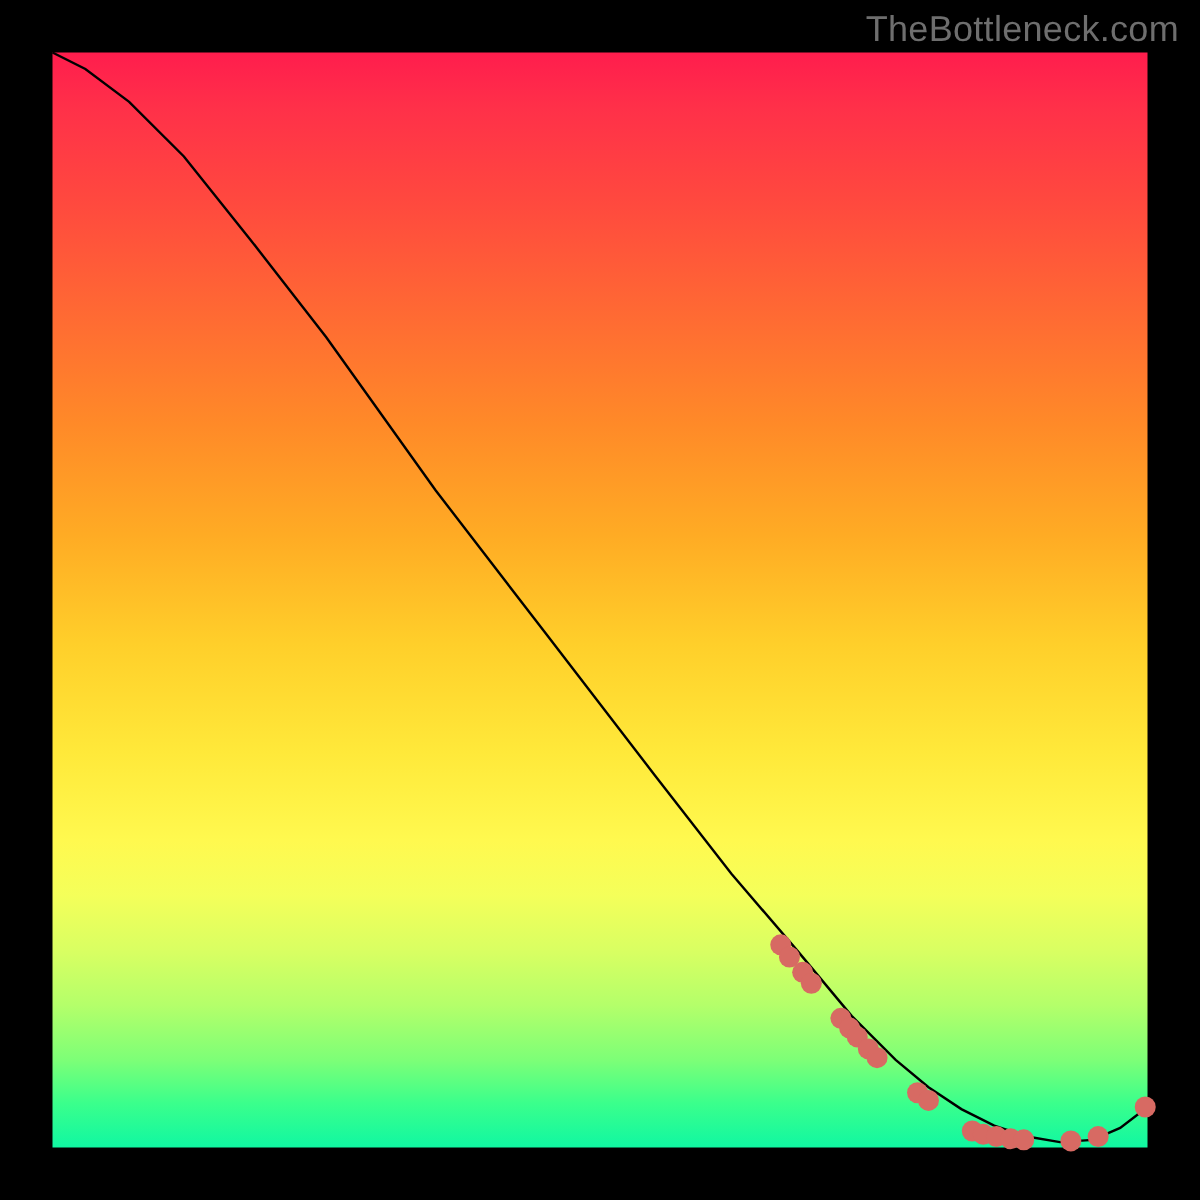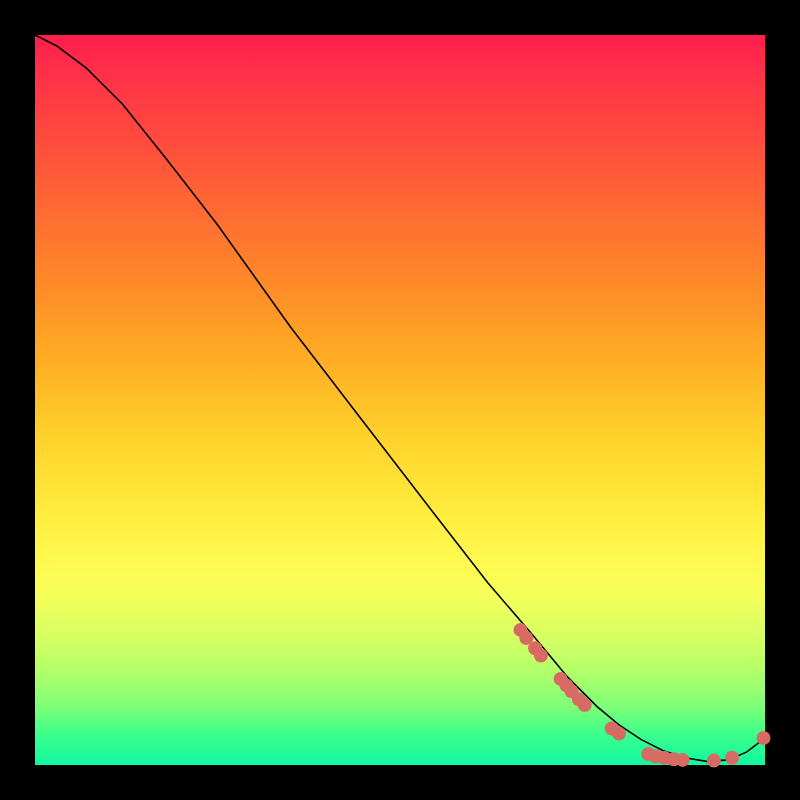--- a/index.html
+++ b/index.html
@@ -91,14 +91,15 @@
           <circle cx="629.3" cy="722.7" r="7" fill="#d76a63"></circle>
           <circle cx="638.8" cy="724.2" r="7" fill="#d76a63"></circle>
           <circle cx="647.5" cy="724.9" r="7" fill="#d76a63"></circle>
           <circle cx="678.9" cy="725.6" r="7" fill="#d76a63"></circle>
           <circle cx="697.1" cy="722.7" r="7" fill="#d76a63"></circle>
           <circle cx="728.5" cy="703.0" r="7" fill="#d76a63"></circle>
         </g>
     </svg>
   </div>
 
+  <div class="watermark">TheBottleneck.com</div>
 
 </div>
 
 </body></html>

